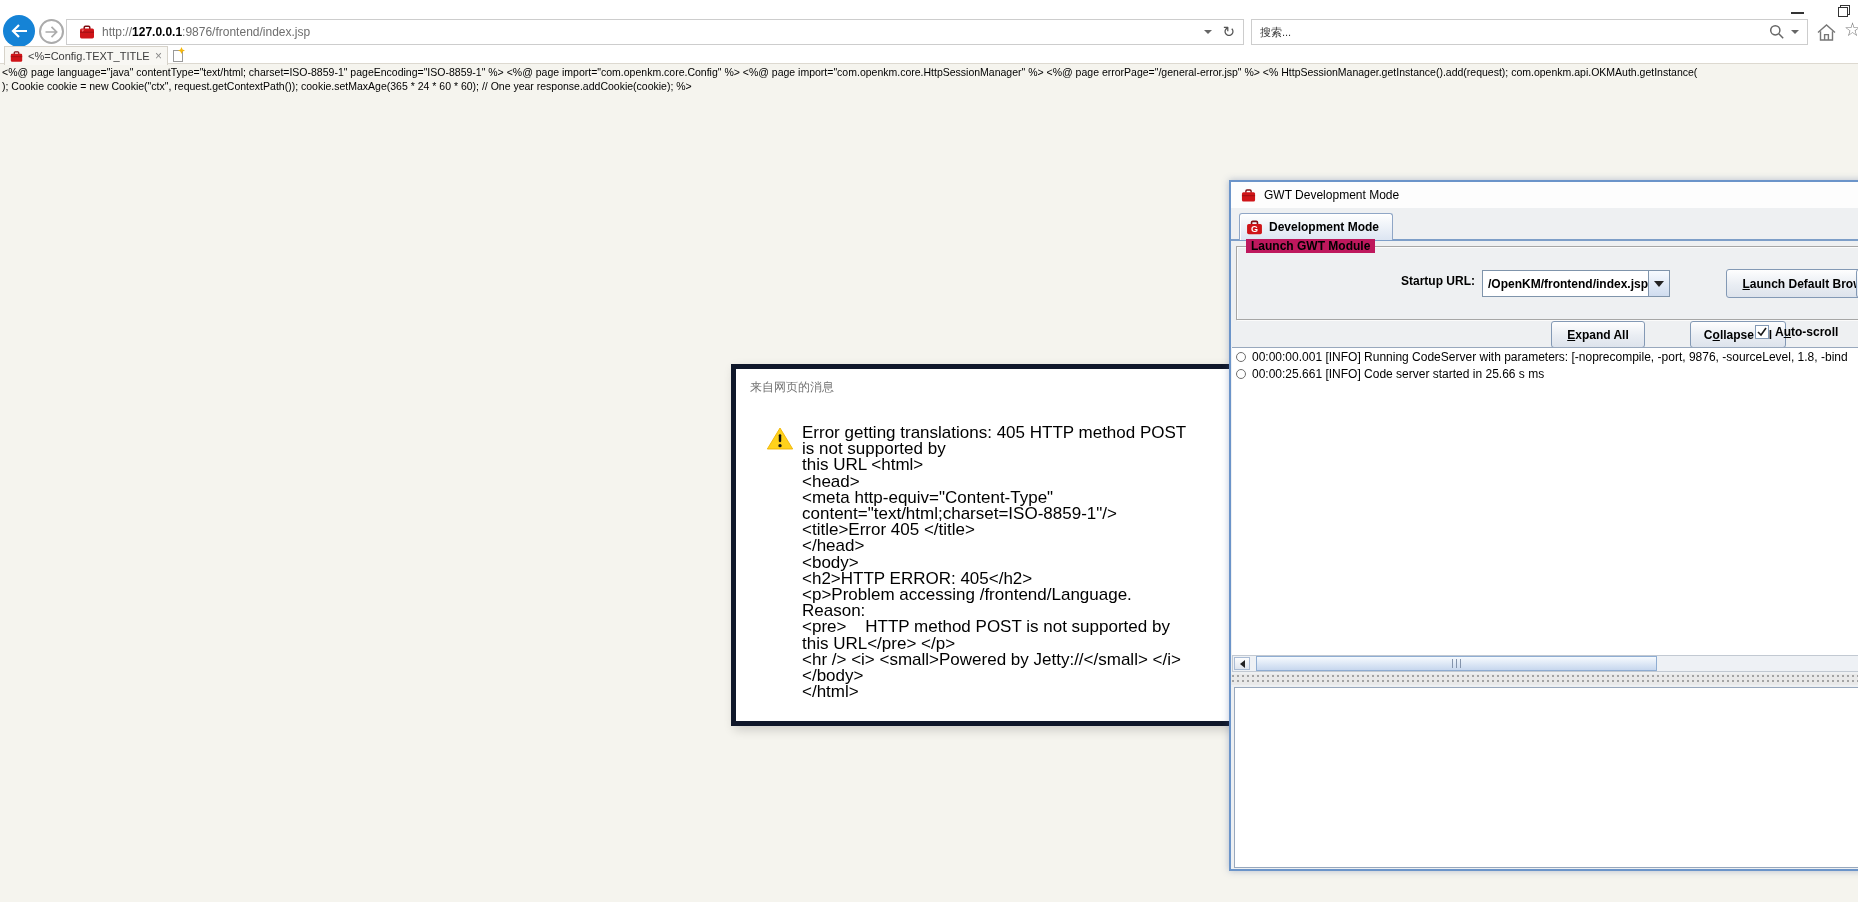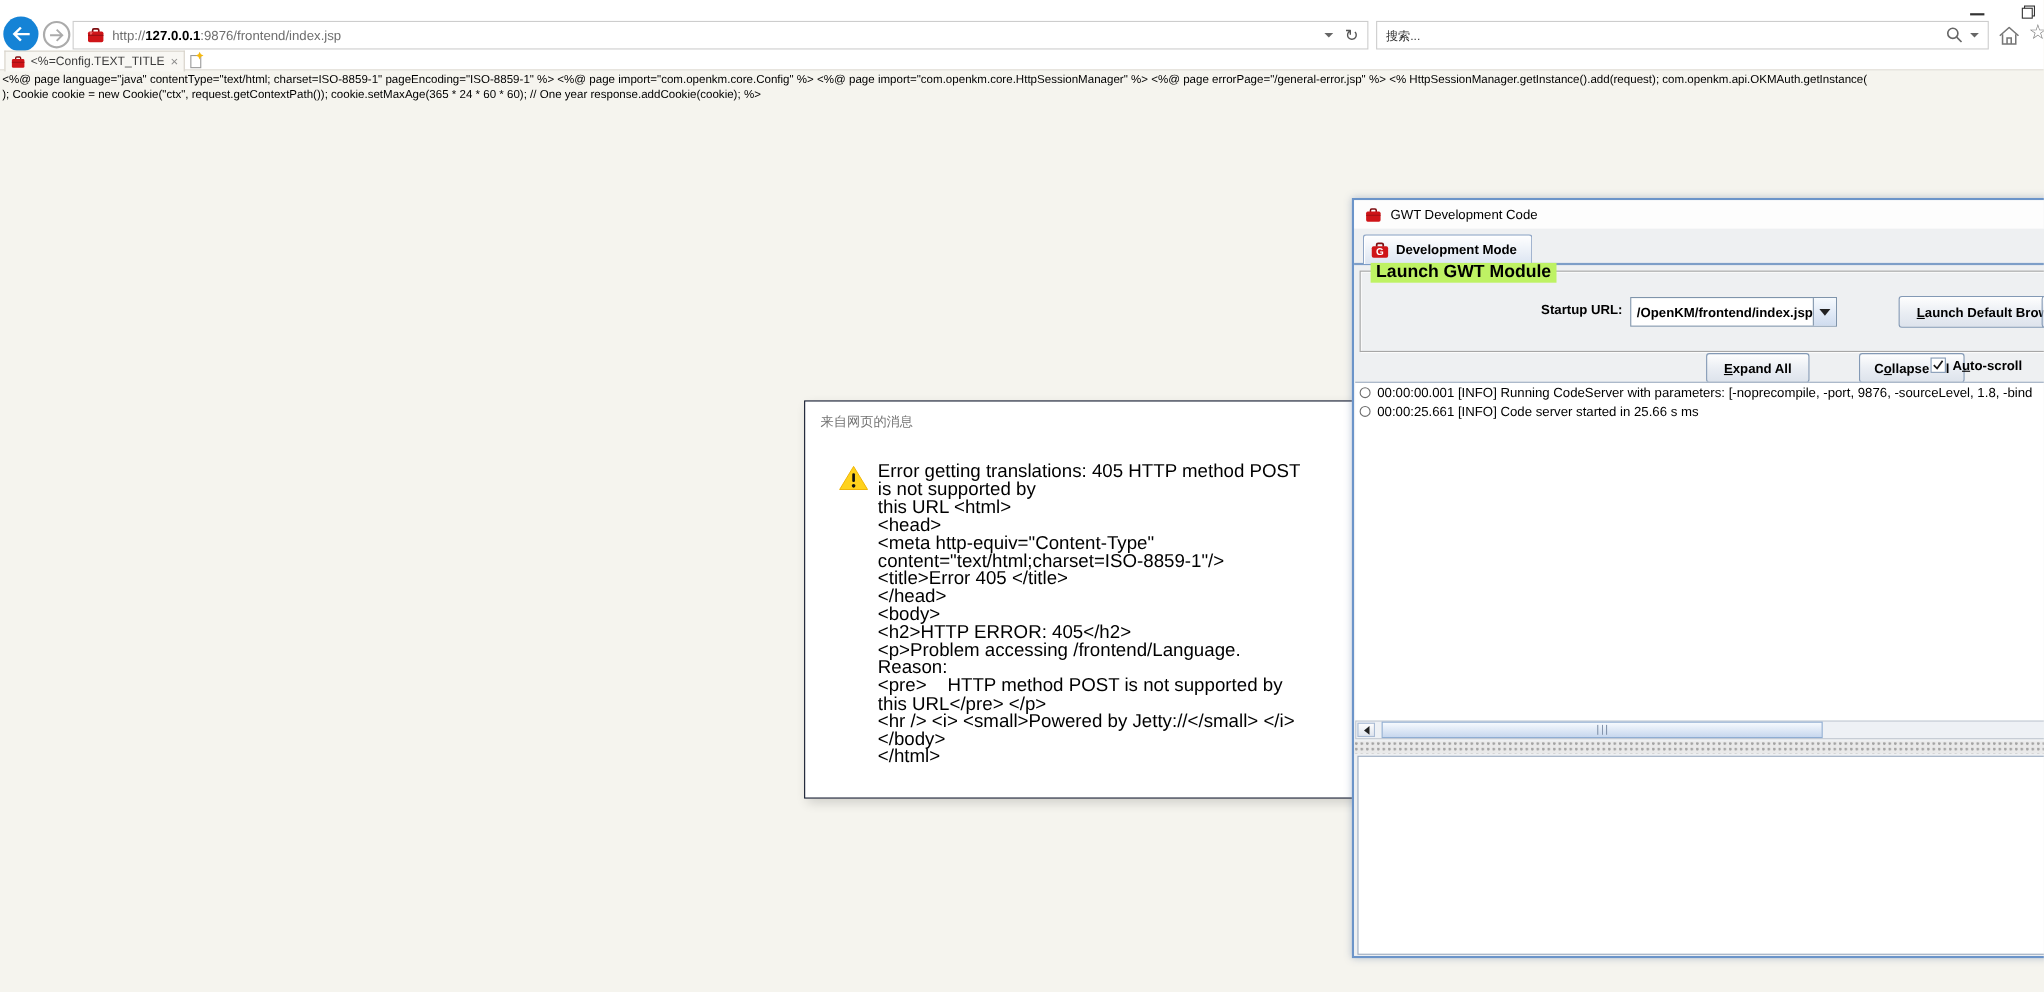--- a/index.html
+++ b/index.html
@@ -31,37 +31,37 @@
   
   .tab{position:absolute;left:4px;top:46px;width:164px;height:19px;box-sizing:border-box;background:#f8f7f3;border:1px solid #d6d2c9;border-bottom:none;display:flex;align-items:center;gap:5px;padding:0 5px;}
   .tab-favicon{flex:none;display:flex;}
   .tab-title{font-size:11px;color:#3c3c3c;flex:1;white-space:nowrap;overflow:hidden;}
   .tab-close{font-size:12px;color:#8a8a8a;line-height:1;}
   .newtab-btn{position:absolute;left:172px;top:47px;display:flex;}
   
   .page-text{position:absolute;left:2px;top:66px;width:1856px;color:#000;font-size:10.5px;line-height:13.5px;}
   .page-text div{white-space:pre;overflow:hidden;}
   
-  .dialog{position:absolute;left:731px;top:364px;width:566px;height:362px;background:#fff;border:1px solid #0f172a;box-sizing:border-box;box-shadow:3px 4px 10px rgba(0,0,0,0.16);}
+  .dialog{position:absolute;left:731px;top:364px;width:566px;height:362px;background:#fff;border:5px solid #0f172a;box-sizing:border-box;box-shadow:3px 4px 10px rgba(0,0,0,0.16);}
   .dialog-title{position:absolute;left:14px;top:10px;font-size:12px;color:#737373;}
   .dialog-close{position:absolute;right:12px;top:10px;display:flex;padding:2px;}
   .warn-icon{position:absolute;left:30px;top:57px;display:flex;}
   .msg-block{position:absolute;left:66px;top:56px;width:395px;font-size:17px;line-height:16.2px;color:#000;}
   .msg-block div{white-space:pre-wrap;}
   .dialog-footer{position:absolute;left:0;right:0;bottom:0;height:50px;background:#f0f0f0;}
   .ok-btn{position:absolute;right:21px;top:11px;width:87px;height:27px;background:#e1e1e1;border:1px solid #adadad;box-sizing:border-box;font-size:12px;color:#000;display:flex;align-items:center;justify-content:center;font-family:"Liberation Sans",sans-serif;}
   
   .gwt{position:absolute;left:1229px;top:180px;width:660px;height:691px;border:2px solid #6b94c9;box-sizing:border-box;background:#eef0f2;box-shadow:0 0 7px rgba(60,90,140,0.35);}
   .gwt-titlebar{position:absolute;left:0;top:0;right:0;height:26px;background:#fdfdfd;display:flex;align-items:center;gap:8px;padding-left:10px;box-sizing:border-box;}
   .gwt-title{font-size:12px;color:#000;}
   .gwt-main{position:absolute;left:0;top:26px;right:0;bottom:0;background:#eef0f2;}
   .gwt-tab{position:absolute;left:8px;top:5px;height:27px;box-sizing:border-box;background:linear-gradient(#ffffff,#dce5f2);border:1px solid #8fa6c6;border-bottom:none;border-radius:3px 3px 0 0;display:flex;align-items:center;gap:6px;padding:0 13px 0 6px;font-weight:bold;font-size:12px;color:#000;box-shadow:inset 1px 1px 0 #fff;}
   .tabstrip-line{position:absolute;left:0;top:31px;width:660px;height:2px;background:#7d9ec8;}
   .groupbox{position:absolute;left:5px;top:38px;width:900px;height:74px;border:1px solid #a6a6a6;box-shadow:inset 1px 1px 0 #fbfbfb,1px 1px 0 #fbfbfb;box-sizing:border-box;}
-  .groupbox-legend{position:absolute;left:9px;top:-8px;background:#bef264;padding:0 5px;font-weight:bold;font-size:16px;color:#000;}
+  .groupbox-legend{position:absolute;left:9px;top:-8px;background:#be185d;padding:0 5px;font-weight:bold;font-size:12px;color:#000;}
   .startup-label{position:absolute;left:99px;top:66px;width:145px;text-align:right;font-weight:bold;font-size:12px;color:#000;}
   .combo{position:absolute;left:251px;top:62px;width:188px;height:27px;box-sizing:border-box;border:1px solid #7f94ab;background:#fff;display:flex;align-items:stretch;}
   .combo-value{flex:1;font-weight:bold;font-size:12px;color:#000;padding:6px 2px 0 5px;white-space:nowrap;overflow:hidden;}
   .combo-arrow{width:20px;border-left:1px solid #7f94ab;background:linear-gradient(#f6fafe,#cfdcef);display:flex;align-items:center;justify-content:center;}
   .combo-arrow .caret{border-top-color:#222;border-left-width:5px;border-right-width:5px;border-top-width:6px;}
   .swing-btn{background:linear-gradient(#fefefe,#e9edf3 55%,#dde3ec);border:1px solid #8399b5;border-radius:3px;font-weight:bold;font-size:12px;color:#000;display:flex;align-items:center;justify-content:center;box-sizing:border-box;}
   .launch-btn{position:absolute;left:447px;top:61px;width:171px;height:29px;margin-left:48px;}
   .sliver-btn{position:absolute;left:625px;top:61px;width:32px;height:29px;}
   .expand-btn{position:absolute;left:320px;top:113px;width:94px;height:27px;}
   .collapse-btn{position:absolute;left:421px;top:113px;width:96px;height:27px;margin-left:38px;}
@@ -196,21 +196,21 @@
 
 <div class="gwt">
   <div class="gwt-titlebar">
     <span style="display:flex;">
       <svg width="15" height="15" viewBox="0 0 16 16">
           <path d="M5.2 5 V3.4 Q5.2 2.2 6.4 2.2 H9.6 Q10.8 2.2 10.8 3.4 V5" stroke="#7d0d10" stroke-width="1.5" fill="none"></path>
           <rect x="1" y="4.6" width="14" height="9.8" rx="1.6" fill="#cf1418"></rect>
           <path d="M1 8.2 H15" stroke="#9c0f12" stroke-width="1"></path>
         </svg>
     </span>
-    <span class="gwt-title">GWT Development Code</span>
+    <span class="gwt-title">GWT Development Mode</span>
   </div>
   <div class="gwt-main">
     <div class="tabstrip-line"></div>
     <div class="gwt-tab">
       <span style="display:flex;">
         <svg width="17" height="17" viewBox="0 0 16 16">
             <path d="M5.2 5 V3.4 Q5.2 2.2 6.4 2.2 H9.6 Q10.8 2.2 10.8 3.4 V5" stroke="#7d0d10" stroke-width="1.5" fill="none"></path>
             <rect x="1" y="4.6" width="14" height="9.8" rx="1.6" fill="#cf1418"></rect>
             <text x="8" y="12.4" font-size="8.5" font-weight="bold" fill="#fff" text-anchor="middle" font-family="Liberation Sans, sans-serif">G</text>
           </svg>

